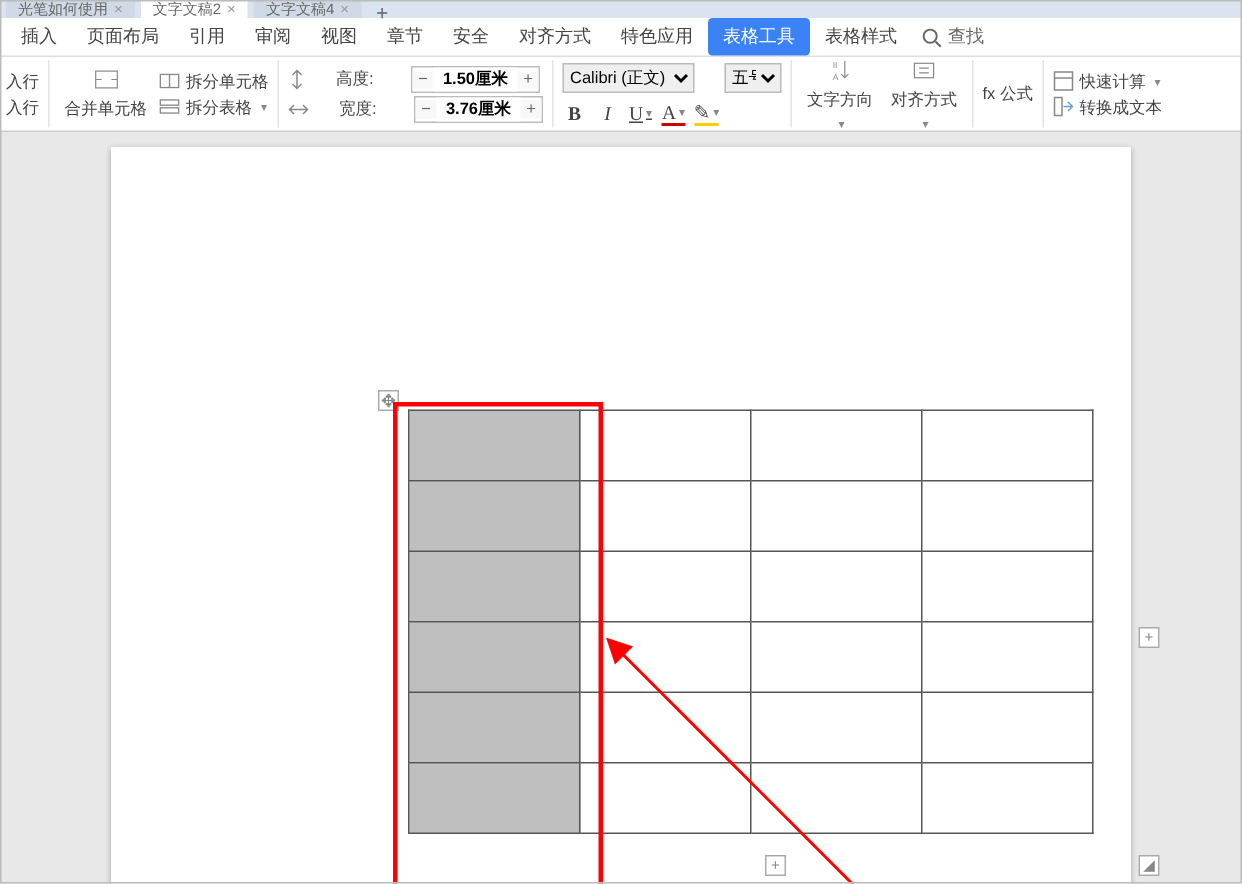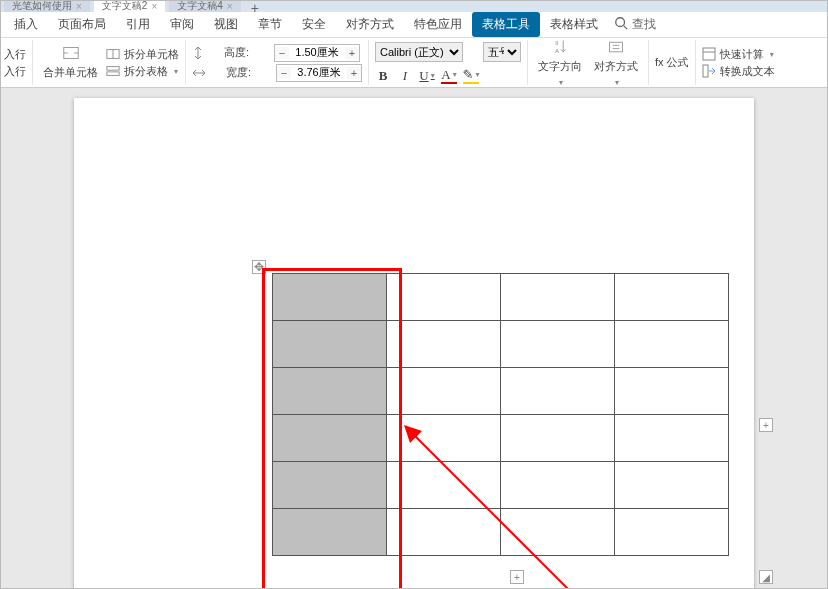--- a/index.html
+++ b/index.html
@@ -6,36 +6,36 @@
   body { font-family: "Microsoft YaHei", sans-serif; font-size: 12px; background: #e8e8e8; width: 828px; height: 589px; overflow: hidden; }
 
   .tabbar { background: #d9e4ef; height: 12px; display: flex; align-items: flex-start; padding-left: 4px; gap: 4px; }
   .tab { display: flex; align-items: center; gap: 4px; padding: 0 8px; height: 12px; font-size: 10px; color: #666; background: #cfdae6; }
   .tab.active { background: #fff; }
   .tab-close { font-size: 10px; color: #999; }
   .tab-plus { margin-left: 6px; color: #666; font-size: 14px; }
 
   .menubar { background: #fff; height: 26px; display: flex; align-items: center; padding-left: 4px; border-bottom: 1px solid #ddd; }
   .menuitem { padding: 4px 10px; font-size: 12px; color: #444; cursor: pointer; }
-  .menuitem.highlight { background: #0369a1; color: #fff; border-radius: 3px; }
-  .menu-search { margin-left: 6px; display: flex; align-items: flex-start; gap: 4px; color: #666; }
+  .menuitem.highlight { background: #3b82f6; color: #fff; border-radius: 3px; }
+  .menu-search { margin-left: 6px; display: flex; align-items: center; gap: 4px; color: #666; }
 
   .ribbon { background: #fff; height: 50px; display: flex; align-items: center; border-bottom: 1px solid #ccc; padding: 2px 4px; gap: 6px; overflow: hidden; }
   .ribbon-group { display: flex; align-items: center; gap: 4px; border-right: 1px solid #e4e4e4; padding-right: 6px; height: 100%; }
   .ribbon-group:last-child { border-right: none; }
   .btn { display: flex; flex-direction: column; align-items: center; justify-content: center; font-size: 11px; color: #444; gap: 4px; padding: 2px 4px; cursor: pointer; white-space: nowrap; }
   .btn svg { width: 16px; height: 16px; }
   .btn-row { display: flex; align-items: center; gap: 4px; font-size: 11px; color: #444; cursor: pointer; white-space: nowrap; }
   .btn-row svg { width: 14px; height: 14px; }
   .stack { display: flex; flex-direction: column; gap: 2px; }
   .spin { display: flex; align-items: center; gap: 20px; font-size: 11px; color: #444; }
   .spin label { width: 30px; }
   .spin-box { display: flex; align-items: center; border: 1px solid #bbb; height: 18px; }
   .spin-box .dec, .spin-box .inc { width: 14px; text-align: center; cursor: pointer; color: #666; background:#f8f8f8;}
-  .spin-box input { width: 56px; border: none; text-align: center; font-size: 11px; height: 16px; }
+  .spin-box input { width: 56px; border: none; text-align: center; font-size: 11px; height: 16px; font-weight: bold; }
   .font-sel { display:flex; gap:20px; align-items:center;}
   .font-sel select { height: 20px; border:1px solid #bbb; font-size:11px; }
   .font-sel .font-name { width: 88px; }
   .font-sel .font-size { width: 38px; }
   .fmt-row { display:flex; gap:6px; align-items:center; margin-top:4px;}
   .fmt-btn { width:16px; height:16px; display:flex; align-items:center; justify-content:center; font-size:13px; font-family:serif; color:#444; cursor:pointer;}
   .drop::after { content:"▾"; font-size:8px; color:#888; margin-left:2px;}
 
   .workspace { height: 501px; background: #e8e8e8; display:flex; justify-content:center; padding-top:10px; position:relative;}
   .page { width: 680px; height: 560px; background: #fff; box-shadow: 0 1px 4px rgba(0,0,0,0.3); position:relative;}

